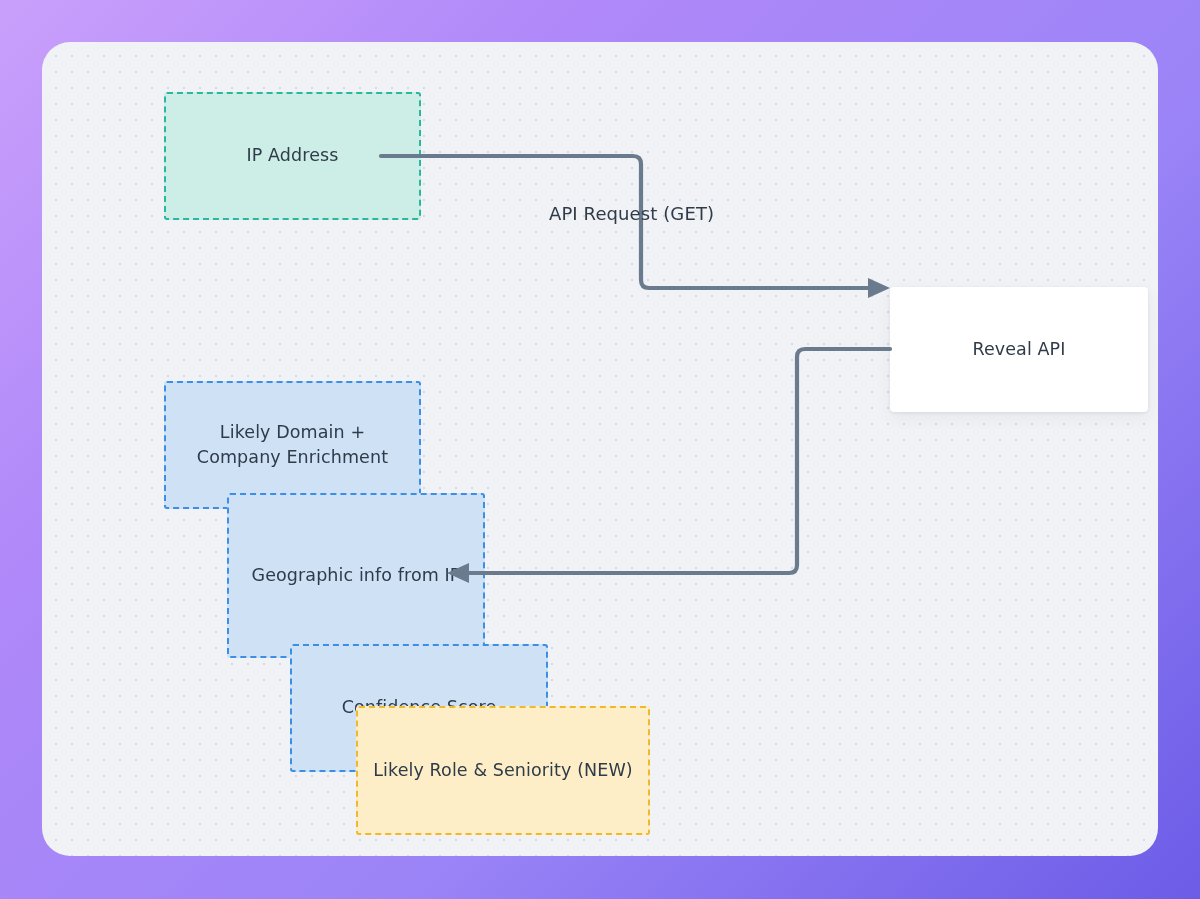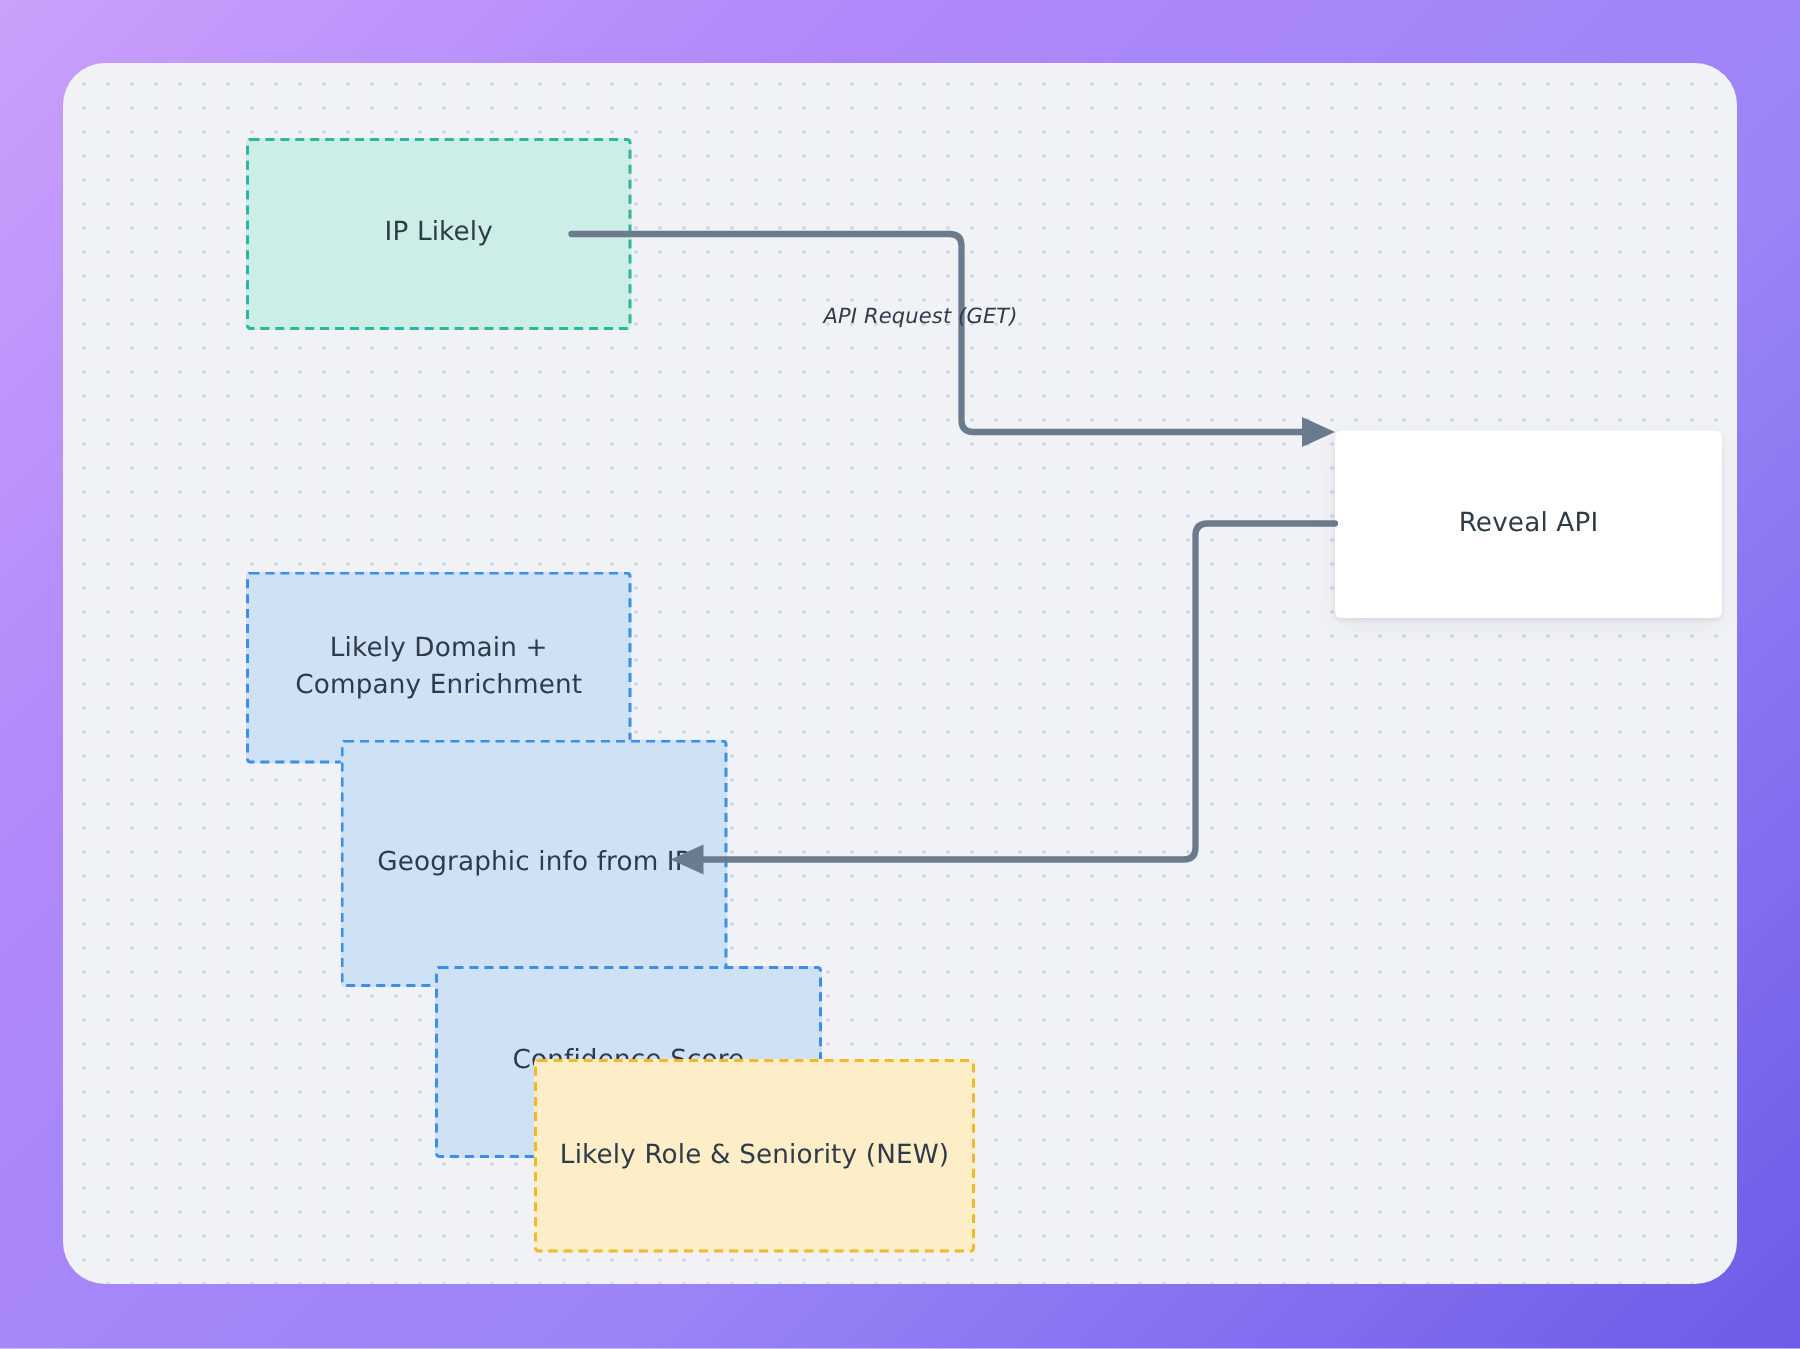--- a/index.html
+++ b/index.html
@@ -82,36 +82,35 @@
     fill:none;
     stroke:#697b8c;
     stroke-width:4.2;
     stroke-linecap:round;
     stroke-linejoin:round;
   }
   .edge-head { fill:#697b8c; }
 
   .edge-label {
     position:absolute;
-    font-size:14px;
+    font-size:18px;
     color:#2f3b49;
     white-space:nowrap;
     z-index:7;
     letter-spacing:.1px;
-    font-style:italic;
   }
   #lbl-request { left:507px; top:161px; }
 </style>
 </head>
 <body>
 
 <div id="canvas">
 
   <div class="node node-teal" id="n-ip">
-    <span>IP Likely</span>
+    <span>IP Address</span>
   </div>
 
   <div class="node node-blue" id="n-domain">
     <span>Likely Domain + Company Enrichment</span>
   </div>
 
   <div class="node node-white" id="n-api">
     <span>Reveal API</span>
   </div>
 

